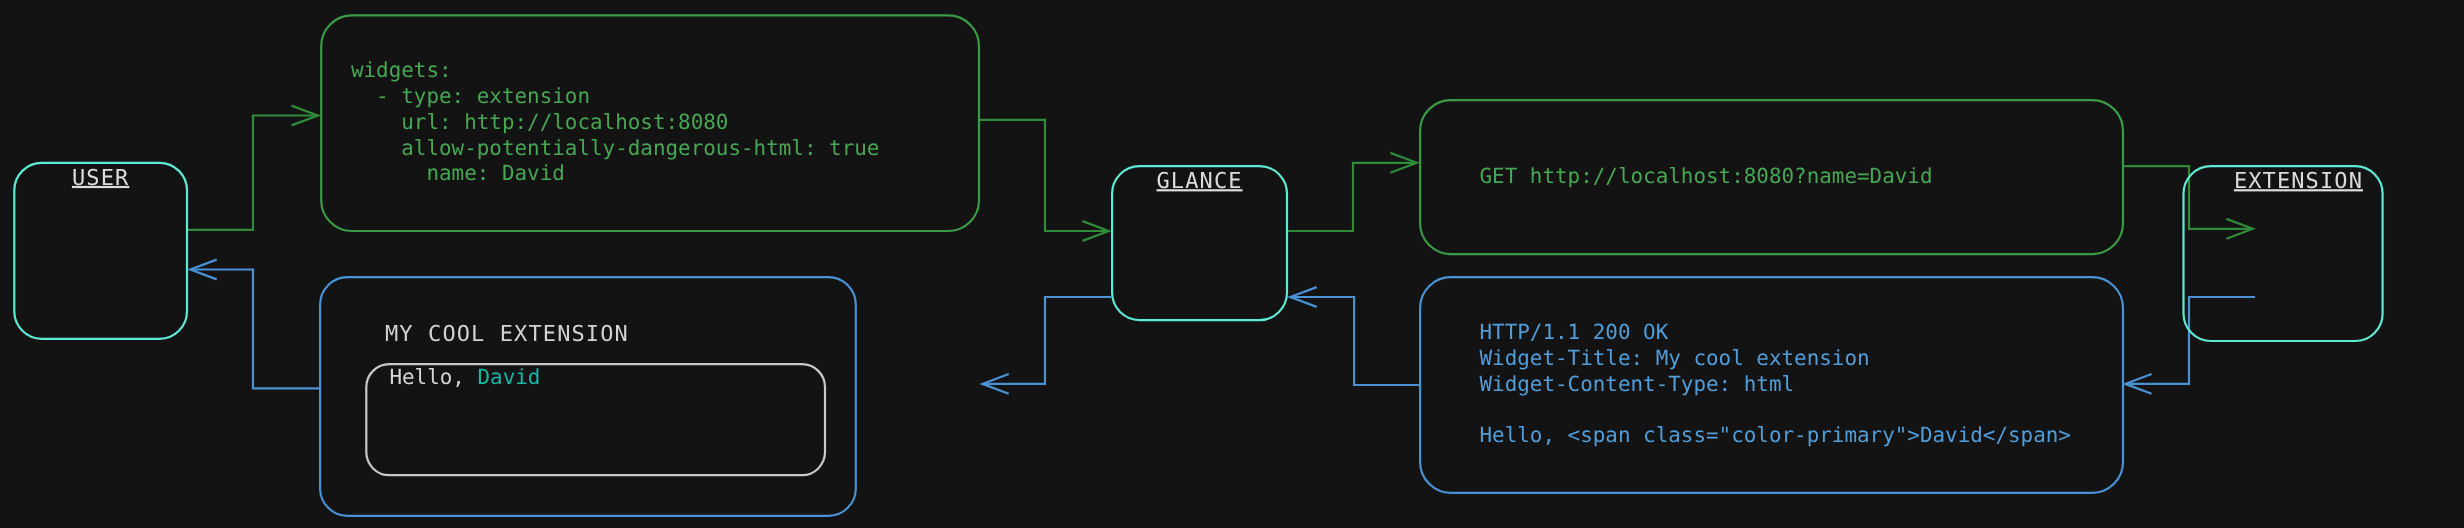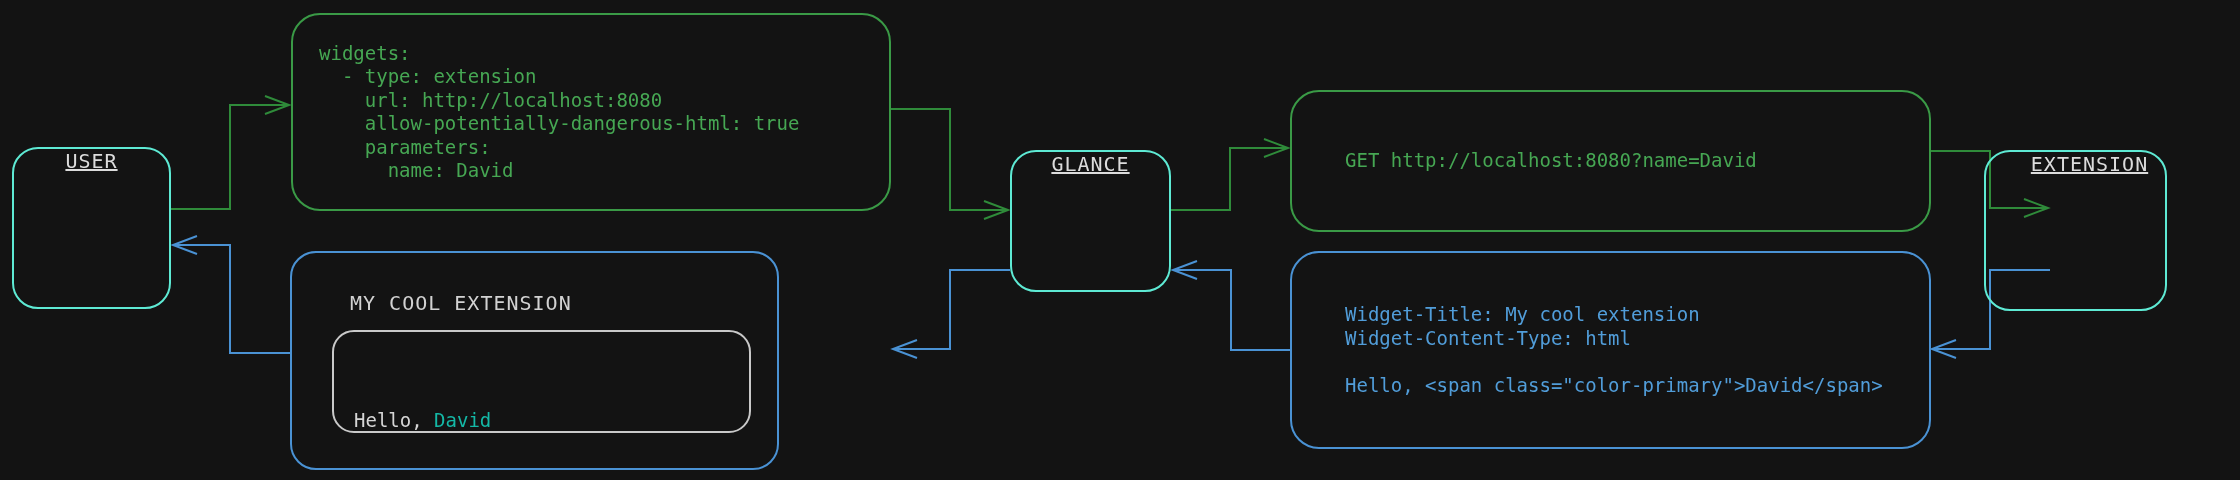--- a/index.html
+++ b/index.html
@@ -42,21 +42,21 @@
     border:2px solid #4a92d4; border-radius:26px;
   }
   .widget-title {
     position:absolute; left:58px; top:38px;
     color:#d2d2d2; font-size:20px; letter-spacing:1px; white-space:pre;
   }
   .greeting-card {
     position:absolute; box-sizing:border-box;
     left:40px; top:77px; width:419px; height:103px;
     border:2px solid #c9c9c9; border-radius:22px;
-    display:flex; align-items:flex-end; padding-left:20px;
+    display:flex; align-items:flex-start; padding-left:20px;
     font-size:19px;
   }
   .greeting-prefix { color:#d6d6d6; white-space:pre; }
   .greeting-name   { color:#14b8a6; white-space:pre; }
 
   .wire  { fill:none; stroke-width:2px; }
   .wire-green { stroke:#2f8b3a; }
   .wire-blue  { stroke:#4a92d4; }
 </style>
 </head>
@@ -109,29 +109,29 @@
   </div>
   <div class="node node-extension">
     <span>EXTENSION</span>
   </div>
 
   <div class="msgbox green-box config-box">
     <div class="code-line">widgets:</div>
     <div class="code-line">  - type: extension</div>
     <div class="code-line">    url: http://localhost:8080</div>
     <div class="code-line">    allow-potentially-dangerous-html: true</div>
-    <div class="code-line">    parameters:</div>
     <div class="code-line">      name: David</div>
   </div>
 
   <div class="msgbox green-box request-box">
     <div class="code-line">GET http://localhost:8080?name=David</div>
   </div>
 
   <div class="msgbox blue-box response-box">
+    <div class="code-line">HTTP/1.1 200 OK</div>
     <div class="code-line">Widget-Title: My cool extension</div>
     <div class="code-line">Widget-Content-Type: html</div>
     <div class="code-line"></div>
     <div class="code-line">Hello, &lt;span class="color-primary"&gt;David&lt;/span&gt;</div>
   </div>
 
   <div class="widget-box">
     <div class="widget-title">MY COOL EXTENSION</div>
     <div class="greeting-card">
       <span class="greeting-prefix">Hello, </span>

